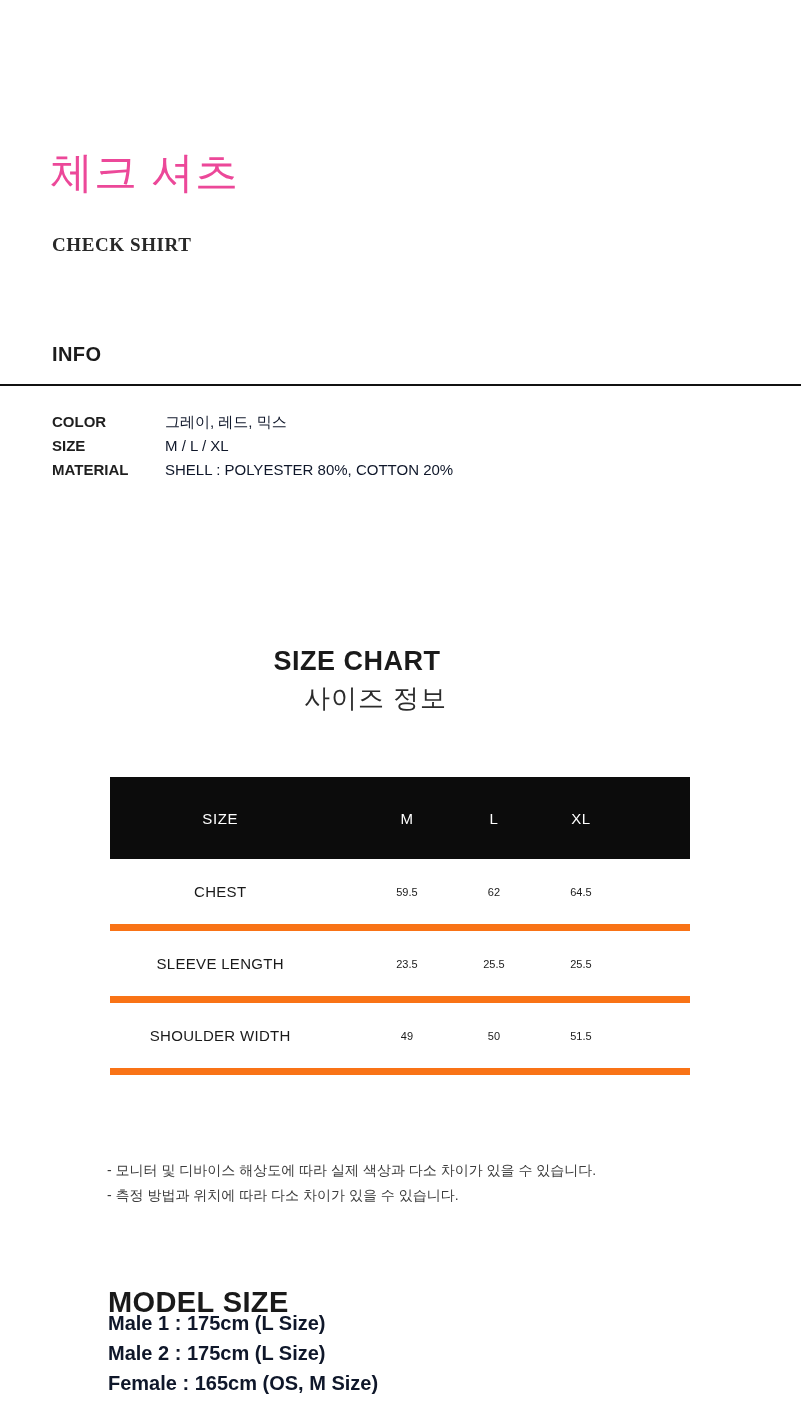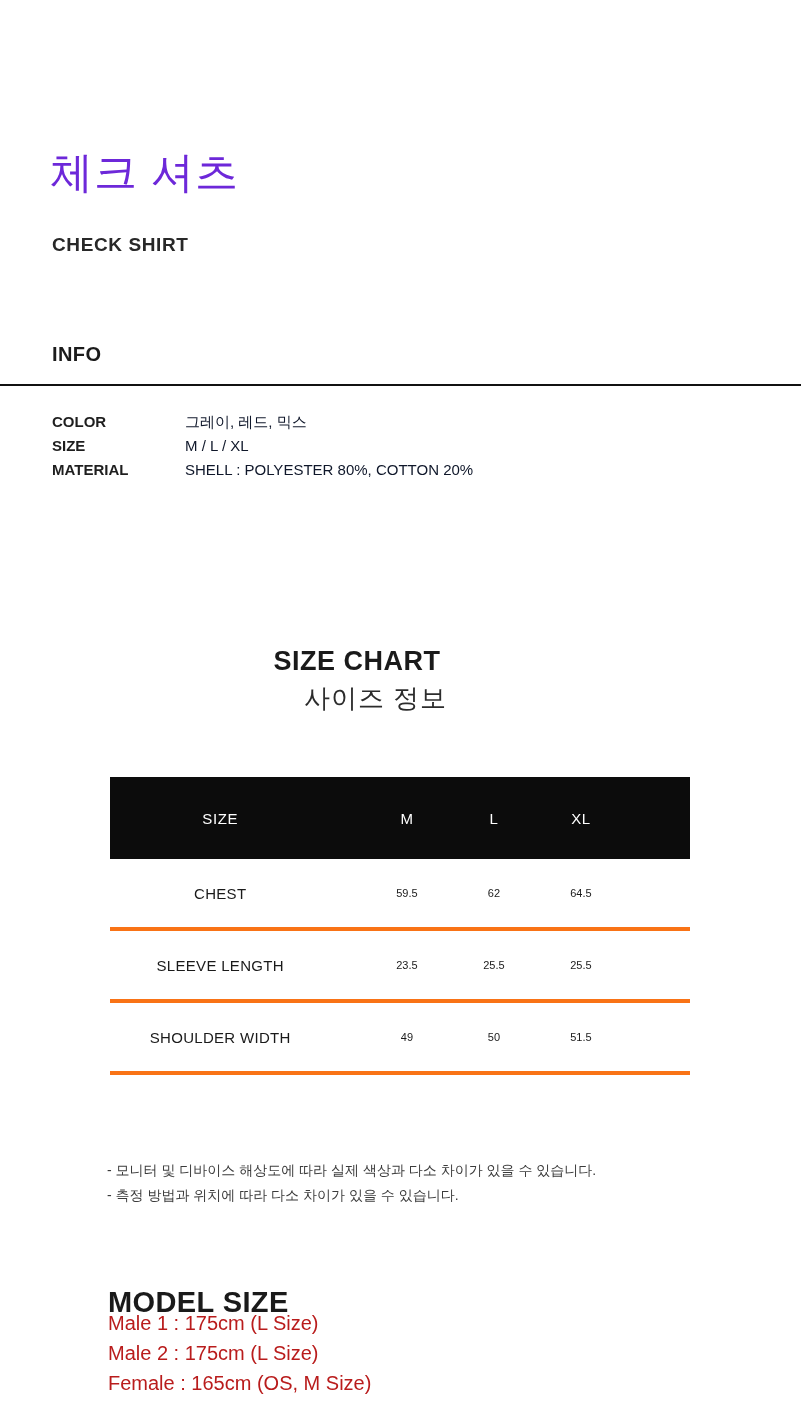--- a/index.html
+++ b/index.html
@@ -9,37 +9,37 @@
     position: relative;
     font-family: "Liberation Sans", "DejaVu Sans", sans-serif;
     color: #1b1b1b;
     overflow: hidden;
   }
   .abs { position: absolute; }
 
   
   .title-ko {
     left: 50px; top: 144px;
-    font-size: 43px; font-weight: 300; letter-spacing: 1px; color: #6d28d9;
+    font-size: 43px; font-weight: 300; letter-spacing: 1px; color: #ec4899;
   }
   .title-en {
     left: 52px; top: 234px;
-    font-size: 19px; font-weight: 600; letter-spacing: 0.6px; color: #282828;
+    font-size: 19px; font-weight: 600; letter-spacing: 0.6px; color: #282828; font-family: Liberation Serif, serif;
   }
 
   
   .info-heading {
     left: 52px; top: 343px;
     font-size: 20px; font-weight: 700; letter-spacing: 0.4px; color: #1b1b1b;
   }
   .rule {
     left: 0; top: 384px; width: 801px; height: 2px; background: #111111;
   }
   .info-rows { left: 52px; top: 410px; font-size: 15px; line-height: 24px; }
-  .info-row { display: flex; gap: 20px; }
+  .info-row { display: flex; }
   .info-label { font-weight: 700; width: 113px; flex: 0 0 113px; color: #1e1e1e; }
   .info-value { font-weight: 400; color: #0f172a; }
 
   
   .sc-title {
     left: 0; top: 646px; width: 714px; text-align: center;
     font-size: 27px; font-weight: 700; letter-spacing: 0.5px; color: #1a1a1a;
   }
   .sc-subtitle {
     left: 0; top: 681px; width: 751px; text-align: center;
@@ -50,34 +50,34 @@
   .size-table { left: 110px; top: 777px; width: 580px; }
   .t-row {
     display: grid;
     grid-template-columns: 38% 5.7% 15% 15% 15% 11.3%;
     align-items: center;
   }
   .t-head {
     height: 82px; background: #0c0c0c; color: #ffffff;
     font-size: 15px; font-weight: 500; letter-spacing: 0.6px;
   }
-  .t-body { height: 72px; border-bottom: 4px solid #f97316; color: #1a1a1a; }
+  .t-body { height: 72px; border-bottom: 7px solid #f97316; color: #1a1a1a; }
   .t-cell { text-align: center; white-space: pre; }
   .t-label { font-size: 15px; letter-spacing: 0.3px; }
   .t-val { font-size: 11px; }
 
   
   .notes { left: 107px; top: 1158px; font-size: 14px; line-height: 25px; color: #3b3b3b; }
 
   
   .ms-heading {
     left: 108px; top: 1262px;
     font-size: 29px; font-weight: 800; letter-spacing: 0.4px; color: #1a1a1a; margin-top: 24px;
   }
-  .ms-lines { left: 108px; top: 1308px; font-size: 20px; line-height: 30px; color: #b91c1c; }
+  .ms-lines { left: 108px; top: 1308px; font-size: 20px; line-height: 30px; color: #0f172a; font-weight: bold; }
 </style>
 </head>
 <body>
 
 <div>
 
   <div class="abs title-ko">체크 셔츠</div>
   <div class="abs title-en">CHECK SHIRT</div>
 
   <div class="abs info-heading">INFO</div>

